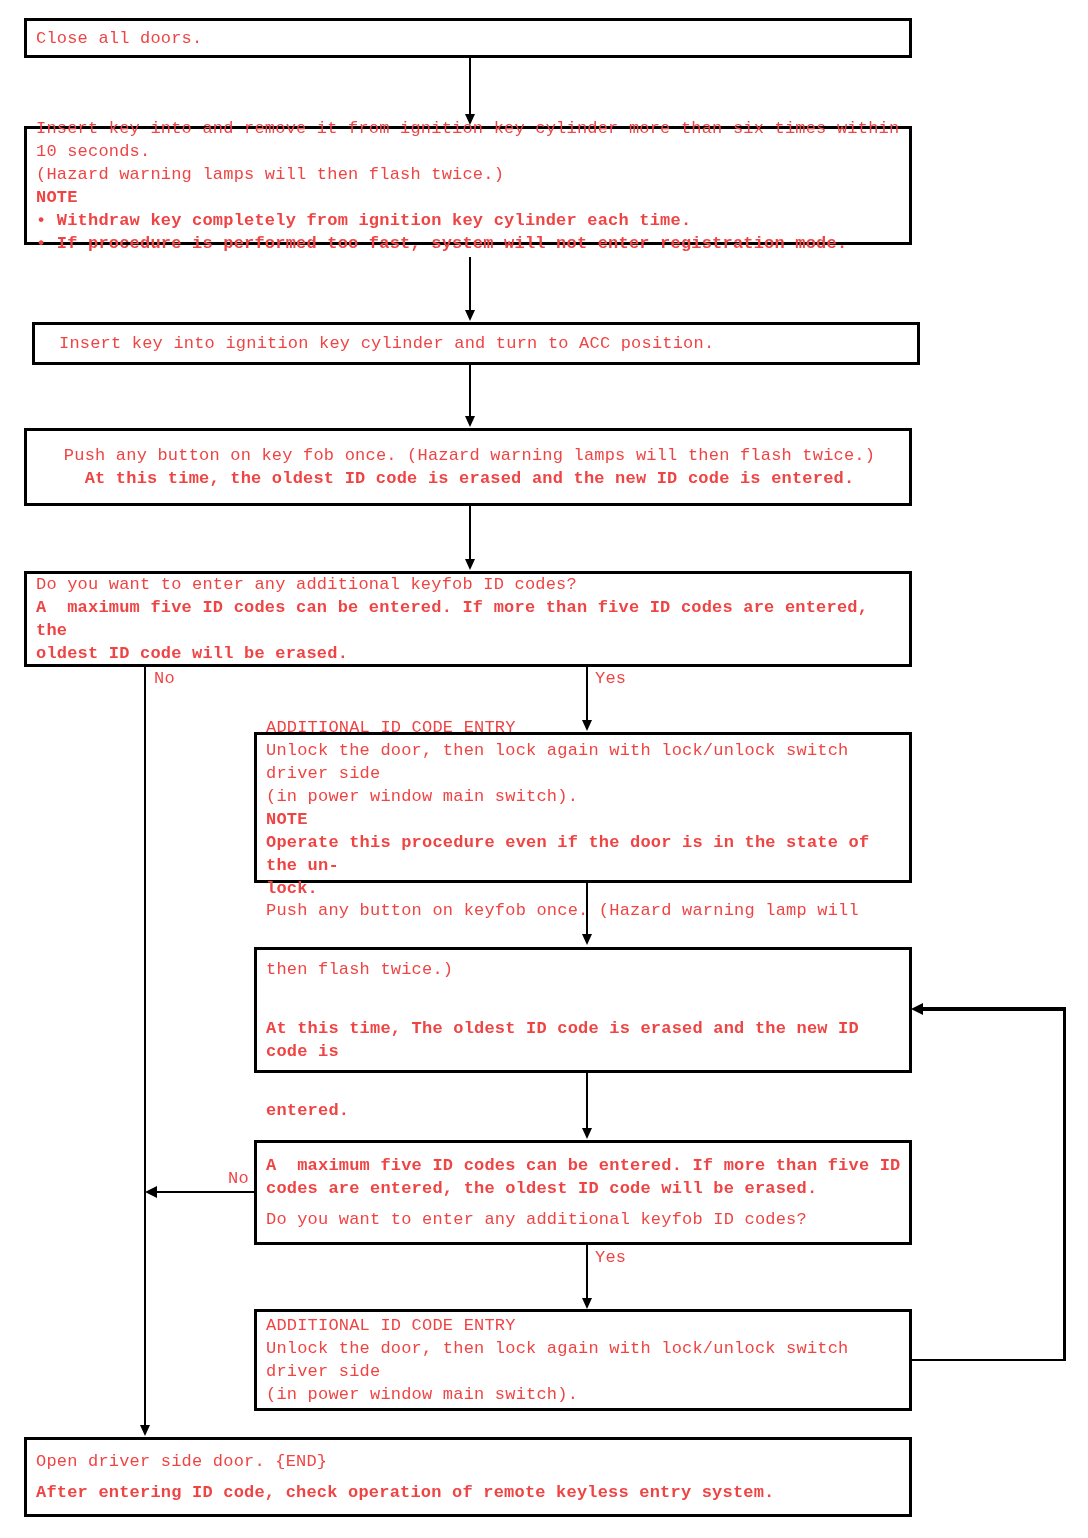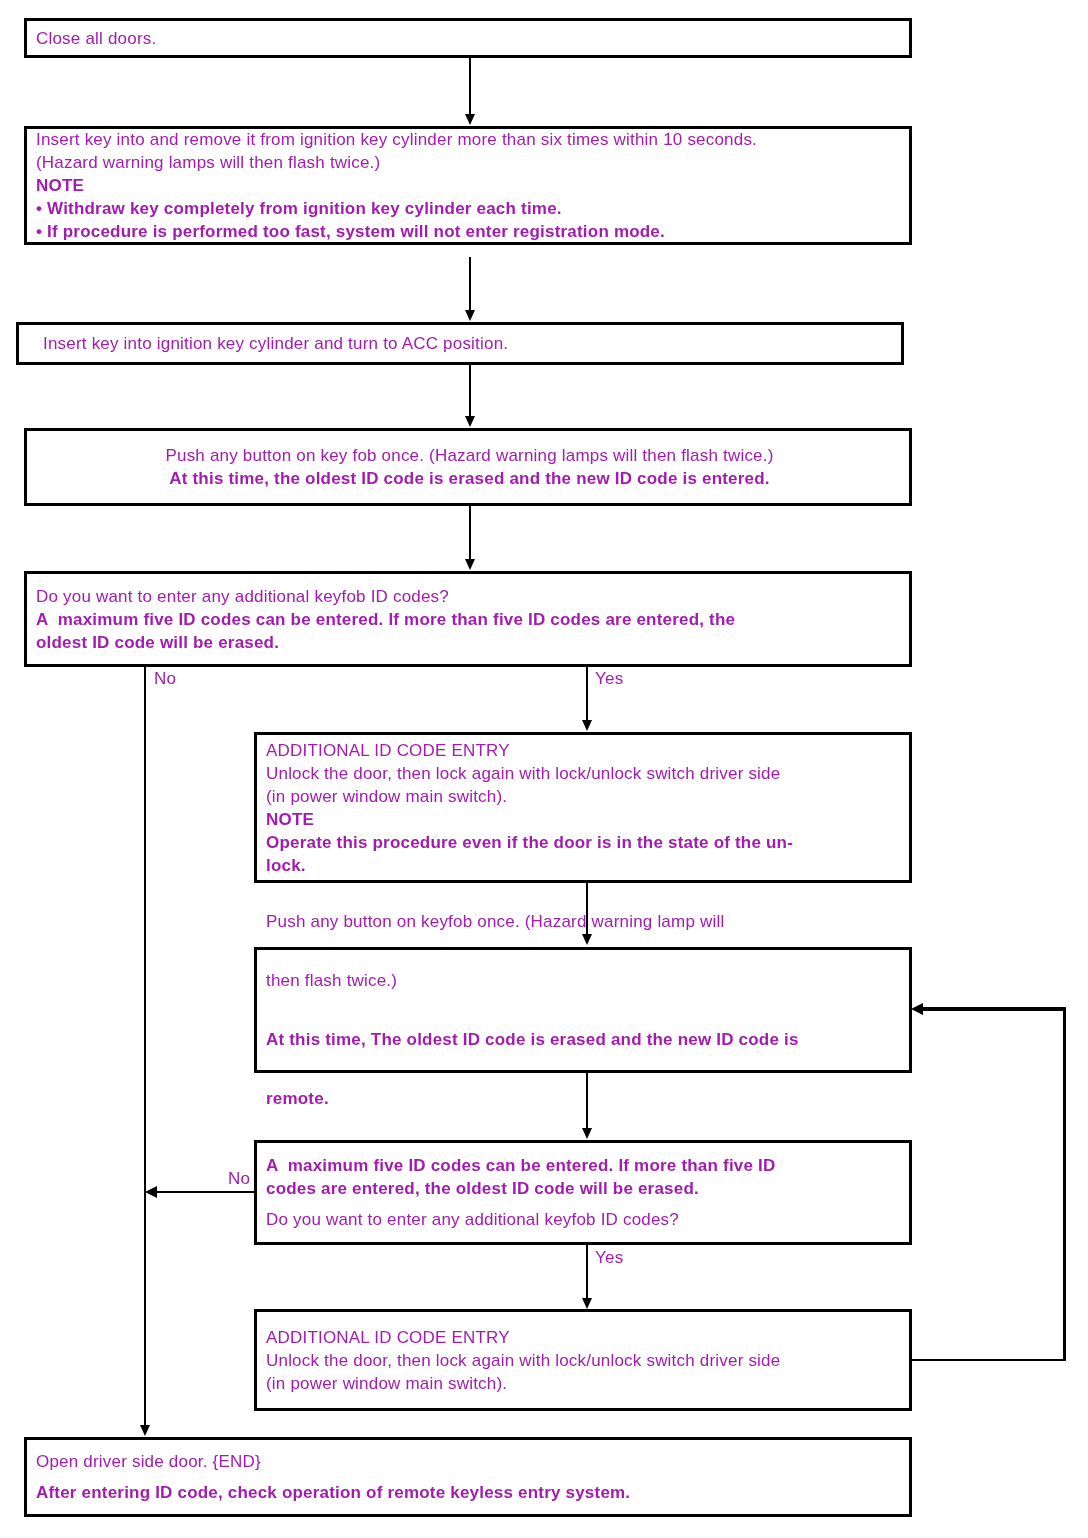--- a/index.html
+++ b/index.html
@@ -5,22 +5,22 @@
   html, body {
     margin: 0;
     padding: 0;
     background: #ffffff;
   }
   #canvas {
     position: relative;
     width: 1088px;
     height: 1538px;
     background: #ffffff;
-    font-family: Liberation Sans, sans-serif;
-    color: #a21caf;
+    font-family: Liberation Mono, monospace;
+    color: #ef4444;
   }
   .box {
     position: absolute;
     box-sizing: border-box;
     border: 3px solid #000000;
     background: #ffffff;
     display: flex;
     flex-direction: column;
     justify-content: center;
     padding: 4px 6px 4px 9px;
@@ -58,21 +58,21 @@
   .lbl {
     position: absolute;
     font-size: 17px;
     line-height: 20px;
     letter-spacing: 0.2px;
   }
 
   
   #bx0 { left: 24px;  top: 18px;   width: 888px; height: 40px;  }
   #bx1 { left: 24px;  top: 126px;  width: 888px; height: 119px; }
-  #bx2 { left: 16px;  top: 322px;  width: 888px; height: 43px; padding-left: 24px;  }
+  #bx2 { left: 32px;  top: 322px;  width: 888px; height: 43px; padding-left: 24px;  }
   #bx3 { left: 24px;  top: 428px;  width: 888px; height: 78px; align-items: center;  }
   #bx4 { left: 24px;  top: 571px;  width: 888px; height: 96px;  }
   #bx5 { left: 254px; top: 732px;  width: 658px; height: 151px; }
   #bx6 { left: 254px; top: 947px;  width: 658px; height: 126px; gap: 36px; }
   #bx7 { left: 254px; top: 1140px; width: 658px; height: 105px; }
   #bx8 { left: 254px; top: 1309px; width: 658px; height: 102px; }
   #bx9 { left: 24px;  top: 1437px; width: 888px; height: 80px;  }
 </style>
 </head>
 <body>
@@ -112,21 +112,21 @@
     <div class="ln">(in power window main switch).</div>
     <div class="ln b">NOTE</div>
     <div class="ln b">Operate this procedure even if the door is in the state of the un-</div>
     <div class="ln b">lock.</div>
   </div>
 
   <div class="box" id="bx6">
     <div class="ln">Push any button on keyfob once. (Hazard warning lamp will</div>
     <div class="ln">then flash twice.)</div>
     <div class="ln b">At this time, The oldest ID code is erased and the new ID code is</div>
-    <div class="ln b">remote.</div>
+    <div class="ln b">entered.</div>
   </div>
 
   <div class="box" id="bx7">
     <div class="ln b">A  maximum five ID codes can be entered. If more than five ID</div>
     <div class="ln b">codes are entered, the oldest ID code will be erased.</div>
     <div class="ln gap">Do you want to enter any additional keyfob ID codes?</div>
   </div>
 
   <div class="box" id="bx8">
     <div class="ln">ADDITIONAL ID CODE ENTRY</div>

